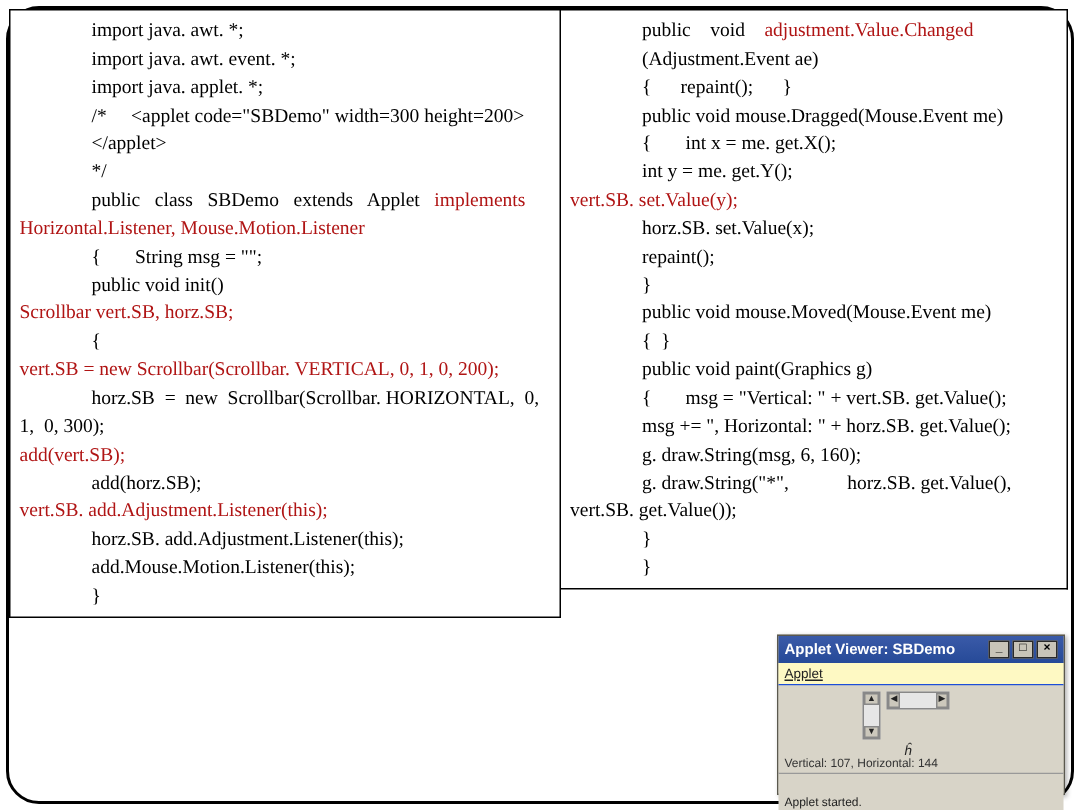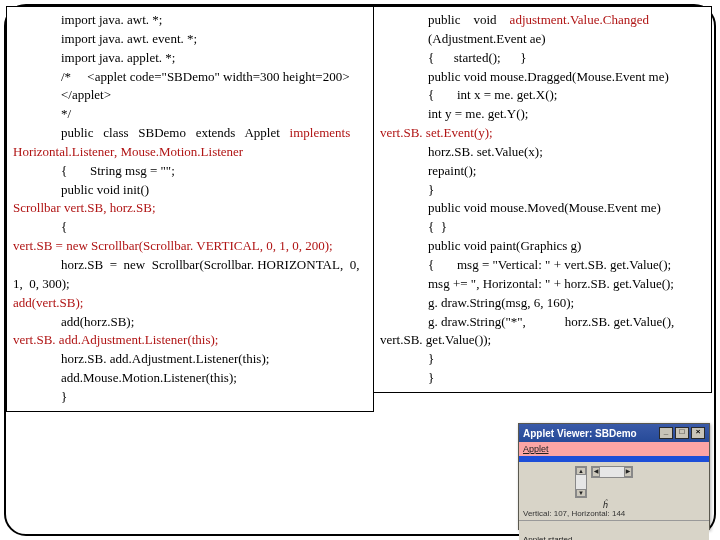--- a/index.html
+++ b/index.html
@@ -75,22 +75,22 @@
     height: 10px;
     background: #c8c4b8;
     border: 1px solid #2a2a2a;
     font-size: 8px;
     line-height: 8px;
     text-align: center;
     color: #000;
   }
   .menubar {
     height: 14px;
-    background: #fca5a5;
-    border-bottom: 6px solid #1d4ed8;
+    background: #fef9c3;
+    border-bottom: 1px solid #1d4ed8;
     padding: 0 4px;
     font-size: 9px;
     line-height: 14px;
     text-decoration: underline;
   }
   .applet-body {
     position: relative;
     height: 58px;
     background: #d8d4c8;
   }
@@ -178,25 +178,25 @@
       <div class="line"><span class="red">add(vert.SB);</span></div>
       <div class="line"><span class="black">add(horz.SB);</span></div>
       <div class="line"><span class="red">vert.SB. add.Adjustment.Listener(this);</span></div>
       <div class="line"><span class="black">horz.SB. add.Adjustment.Listener(this);</span></div>
       <div class="line"><span class="black">add.Mouse.Motion.Listener(this);</span></div>
       <div class="line"><span class="black">}</span></div>
     </div>
   <div class="col col2" id="col2">
       <div class="line"><span class="black">public    void    </span><span class="red">adjustment.Value.Changed</span></div>
       <div class="line"><span class="black">(Adjustment.Event ae)</span></div>
-      <div class="line"><span class="black">{      started();      }</span></div>
+      <div class="line"><span class="black">{      repaint();      }</span></div>
       <div class="line"><span class="black">public void mouse.Dragged(Mouse.Event me)</span></div>
       <div class="line"><span class="black">{       int x = me. get.X();</span></div>
       <div class="line"><span class="black">int y = me. get.Y();</span></div>
-      <div class="line"><span class="red">vert.SB. set.Event(y);</span></div>
+      <div class="line"><span class="red">vert.SB. set.Value(y);</span></div>
       <div class="line"><span class="black">horz.SB. set.Value(x);</span></div>
       <div class="line"><span class="black">repaint();</span></div>
       <div class="line"><span class="black">}</span></div>
       <div class="line"><span class="black">public void mouse.Moved(Mouse.Event me)</span></div>
       <div class="line"><span class="black">{  }</span></div>
       <div class="line"><span class="black">public void paint(Graphics g)</span></div>
       <div class="line"><span class="black">{       msg = "Vertical: " + vert.SB. get.Value();</span></div>
       <div class="line"><span class="black">msg += ", Horizontal: " + horz.SB. get.Value();</span></div>
       <div class="line"><span class="black">g. draw.String(msg, 6, 160);</span></div>
       <div class="line"><span class="black">g. draw.String("*",            horz.SB. get.Value(), vert.SB. get.Value());</span></div>

